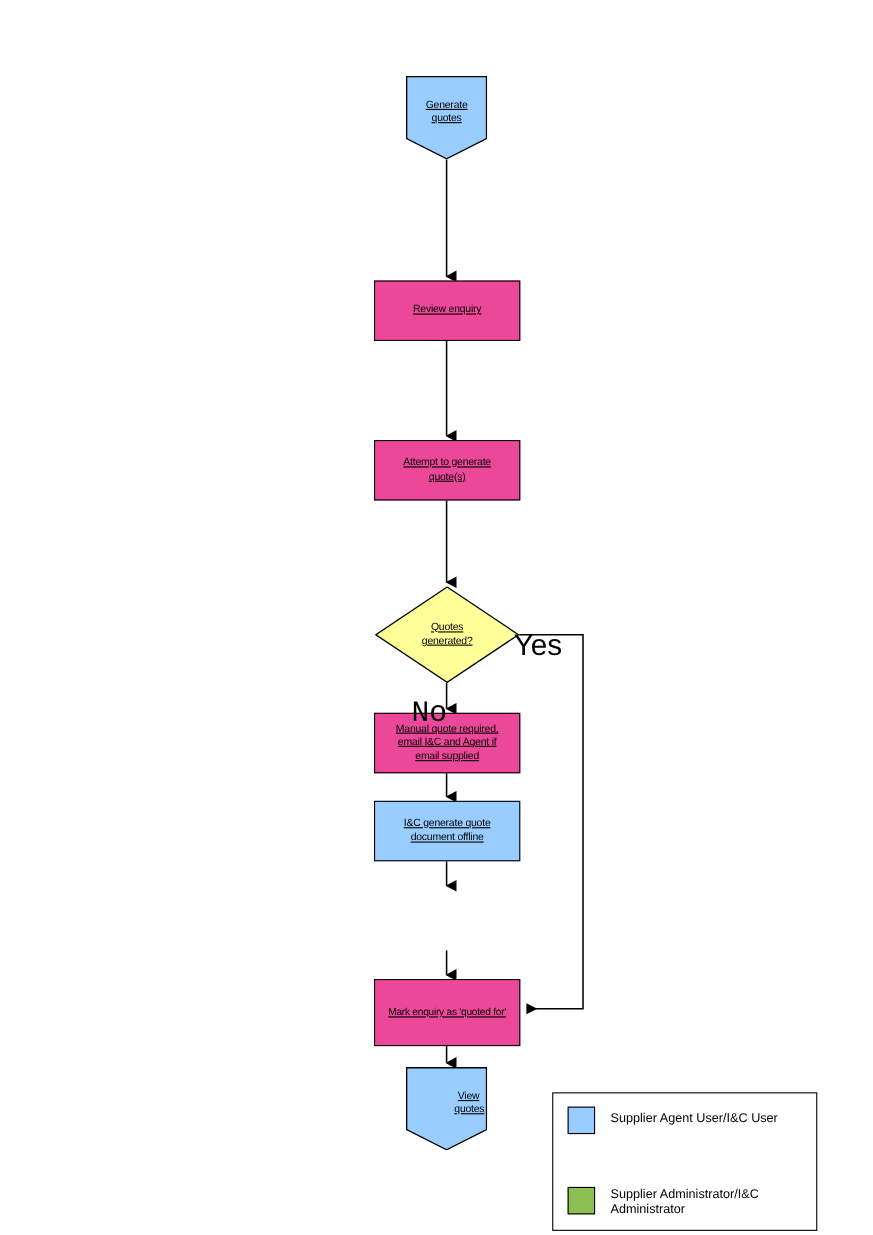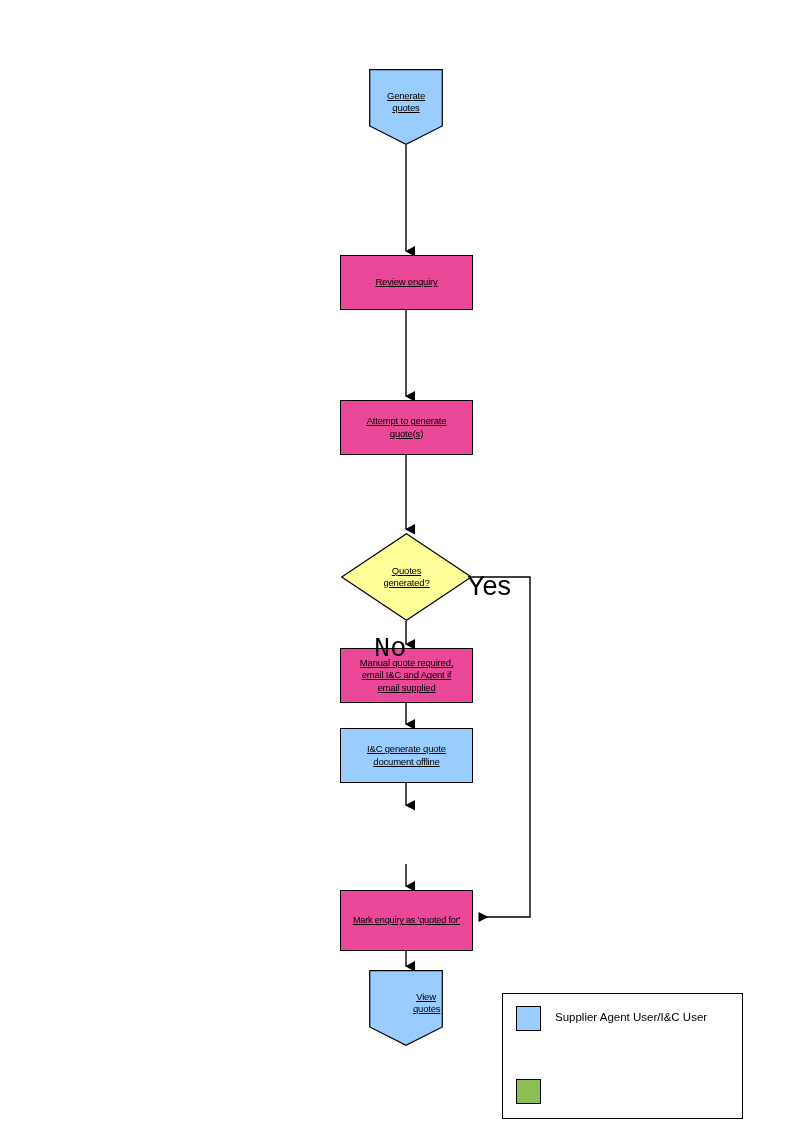--- a/index.html
+++ b/index.html
@@ -223,17 +223,19 @@
   <div id="legend" style="left:502px; top:952px; width:241px; height:126px;margin-top:41px;">
 
     <div class="legend-row" style="left:13px; top:12px;">
       <span class="legend-swatch" style="background:#99ccff;"></span>
       <span class="legend-text">Supplier Agent User/I&amp;C User</span>
     </div>
 
 
     <div class="legend-row" style="left:13px; top:85px;">
       <span class="legend-swatch" style="background:#8cc053;"></span>
+      <span class="legend-text" style="padding-top:0;">Supplier Administrator/I&amp;C
+Administrator</span>
     </div>
 
   </div>
 
 </div>
 
 </body></html>

